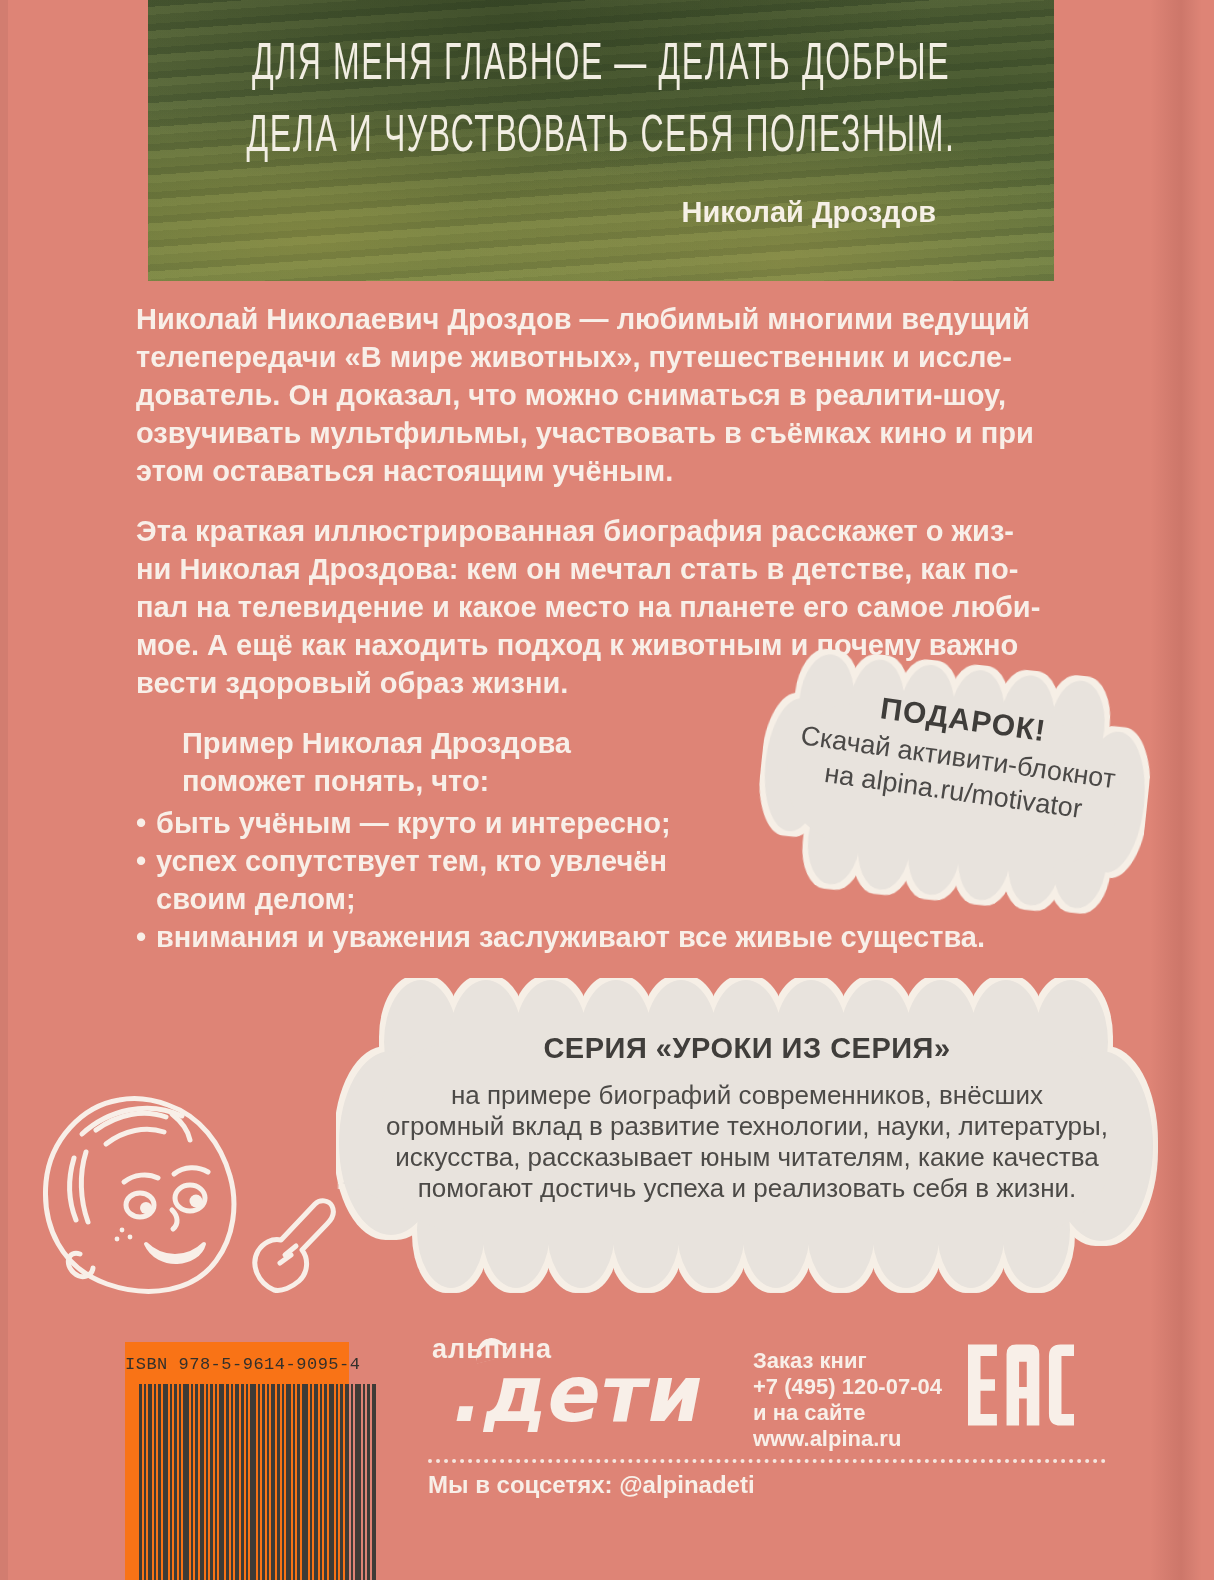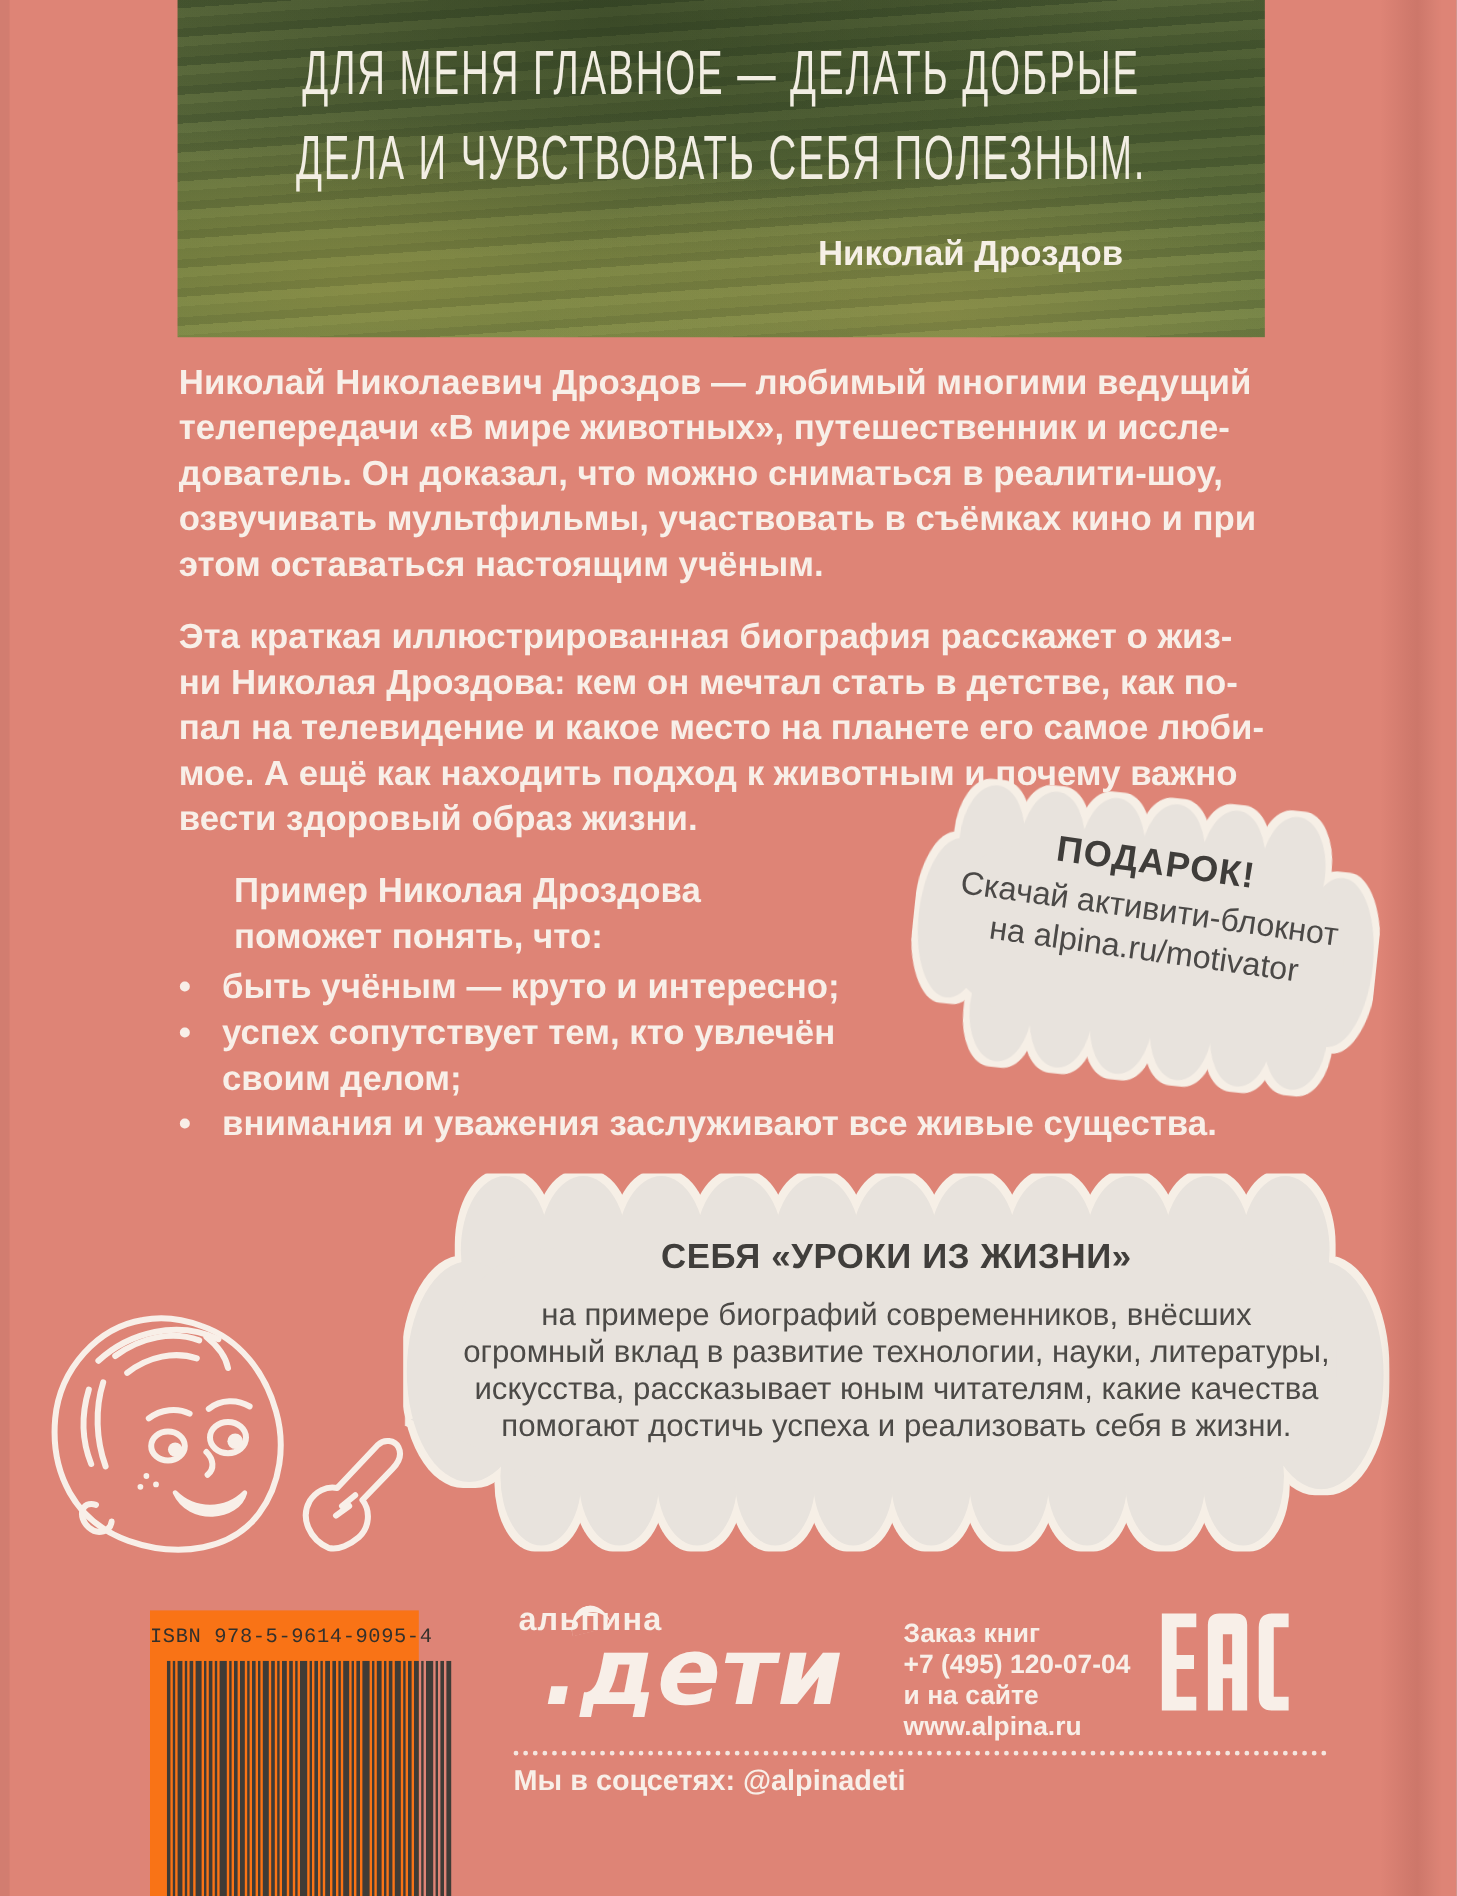--- a/index.html
+++ b/index.html
@@ -30,27 +30,27 @@
     font-size:40px; line-height:55px; letter-spacing:2px; font-weight:400;
     color:#f2eee3;
     transform:scale(0.80,1.30); transform-origin:50% 0;
   }
   .attr{
     position:absolute; top:196px; right:118px;
     font-size:29px; font-weight:bold; color:#f6f0e6;
   }
   
   .para, .bullet{
-    position:absolute; left:149px; white-space:nowrap;
+    position:absolute; left:136px; white-space:nowrap;
     color:var(--text); font-weight:bold; font-size:29px; line-height:38px;
   }
   .p1{top:300px;} .p2{top:512px;} .p3{top:724px;margin-left:46px;}
   .b1{top:804px;} .b2{top:842px;} .b3{top:918px;}
   .bullet .marker{position:absolute; left:0; top:0;}
-  .bullet .txt{display:block; margin-left:36px;}
+  .bullet .txt{display:block; margin-left:20px;}
   
   .gift{position:absolute; left:760px; top:662px; width:388px; height:248px; transform:rotate(6deg);}
   .gift svg, .series svg{position:absolute; inset:0; width:100%; height:100%;}
   .gift-text{
     position:absolute; inset:0; padding-top:40px; text-align:center; transform:rotate(2deg);
   }
   .gift-title{font-size:30px; font-weight:bold; color:#3f3d3a; letter-spacing:1px;}
   .gift-lines{margin-top:4px; font-size:27px; line-height:34px; color:#4b4947;}
   .series{position:absolute; left:336px; top:978px; width:822px; height:318px;}
   .series-title{
@@ -202,21 +202,21 @@
         <ellipse cx="375" cy="252" rx="34" ry="58"></ellipse>
           <ellipse cx="440" cy="252" rx="34" ry="58"></ellipse>
         <ellipse cx="505" cy="252" rx="34" ry="58"></ellipse>
           <ellipse cx="570" cy="252" rx="34" ry="58"></ellipse>
         <ellipse cx="635" cy="252" rx="34" ry="58"></ellipse>
           <ellipse cx="700" cy="252" rx="34" ry="58"></ellipse>
         <rect x="42" y="62" width="736" height="192" rx="85"></rect>
         <path d="M70 180 L6 205 L70 232 Z"></path>
       </g>
     </svg>
-    <div class="series-title">СЕБЯ «УРОКИ ИЗ ЖИЗНИ»</div>
+    <div class="series-title">СЕРИЯ «УРОКИ ИЗ СЕРИЯ»</div>
     <div class="series-body">на примере биографий современников, внёсших<br>огромный вклад в развитие технологии, науки, литературы,<br>искусства, рассказывает юным читателям, какие качества<br>помогают достичь успеха и реализовать себя в жизни.</div>
   </div>
 
   <svg class="boy" viewBox="0 0 322 250">
     <g fill="none" style="stroke:var(--text)" stroke-width="5" stroke-linecap="round" stroke-linejoin="round">
       <path d="M97 28 C60 34 28 68 24 110 C20 155 40 196 85 212 C128 227 172 219 194 189 C212 165 216 132 208 104 C199 72 178 44 146 33 C130 27 112 25 97 28 Z"></path>
       <path d="M60 62 C86 38 126 28 160 44"></path>
       <path d="M74 58 C96 42 122 37 144 45"></path>
       <path d="M84 72 C102 58 124 54 142 60"></path>
       <path d="M52 86 C46 106 46 128 54 148"></path>

